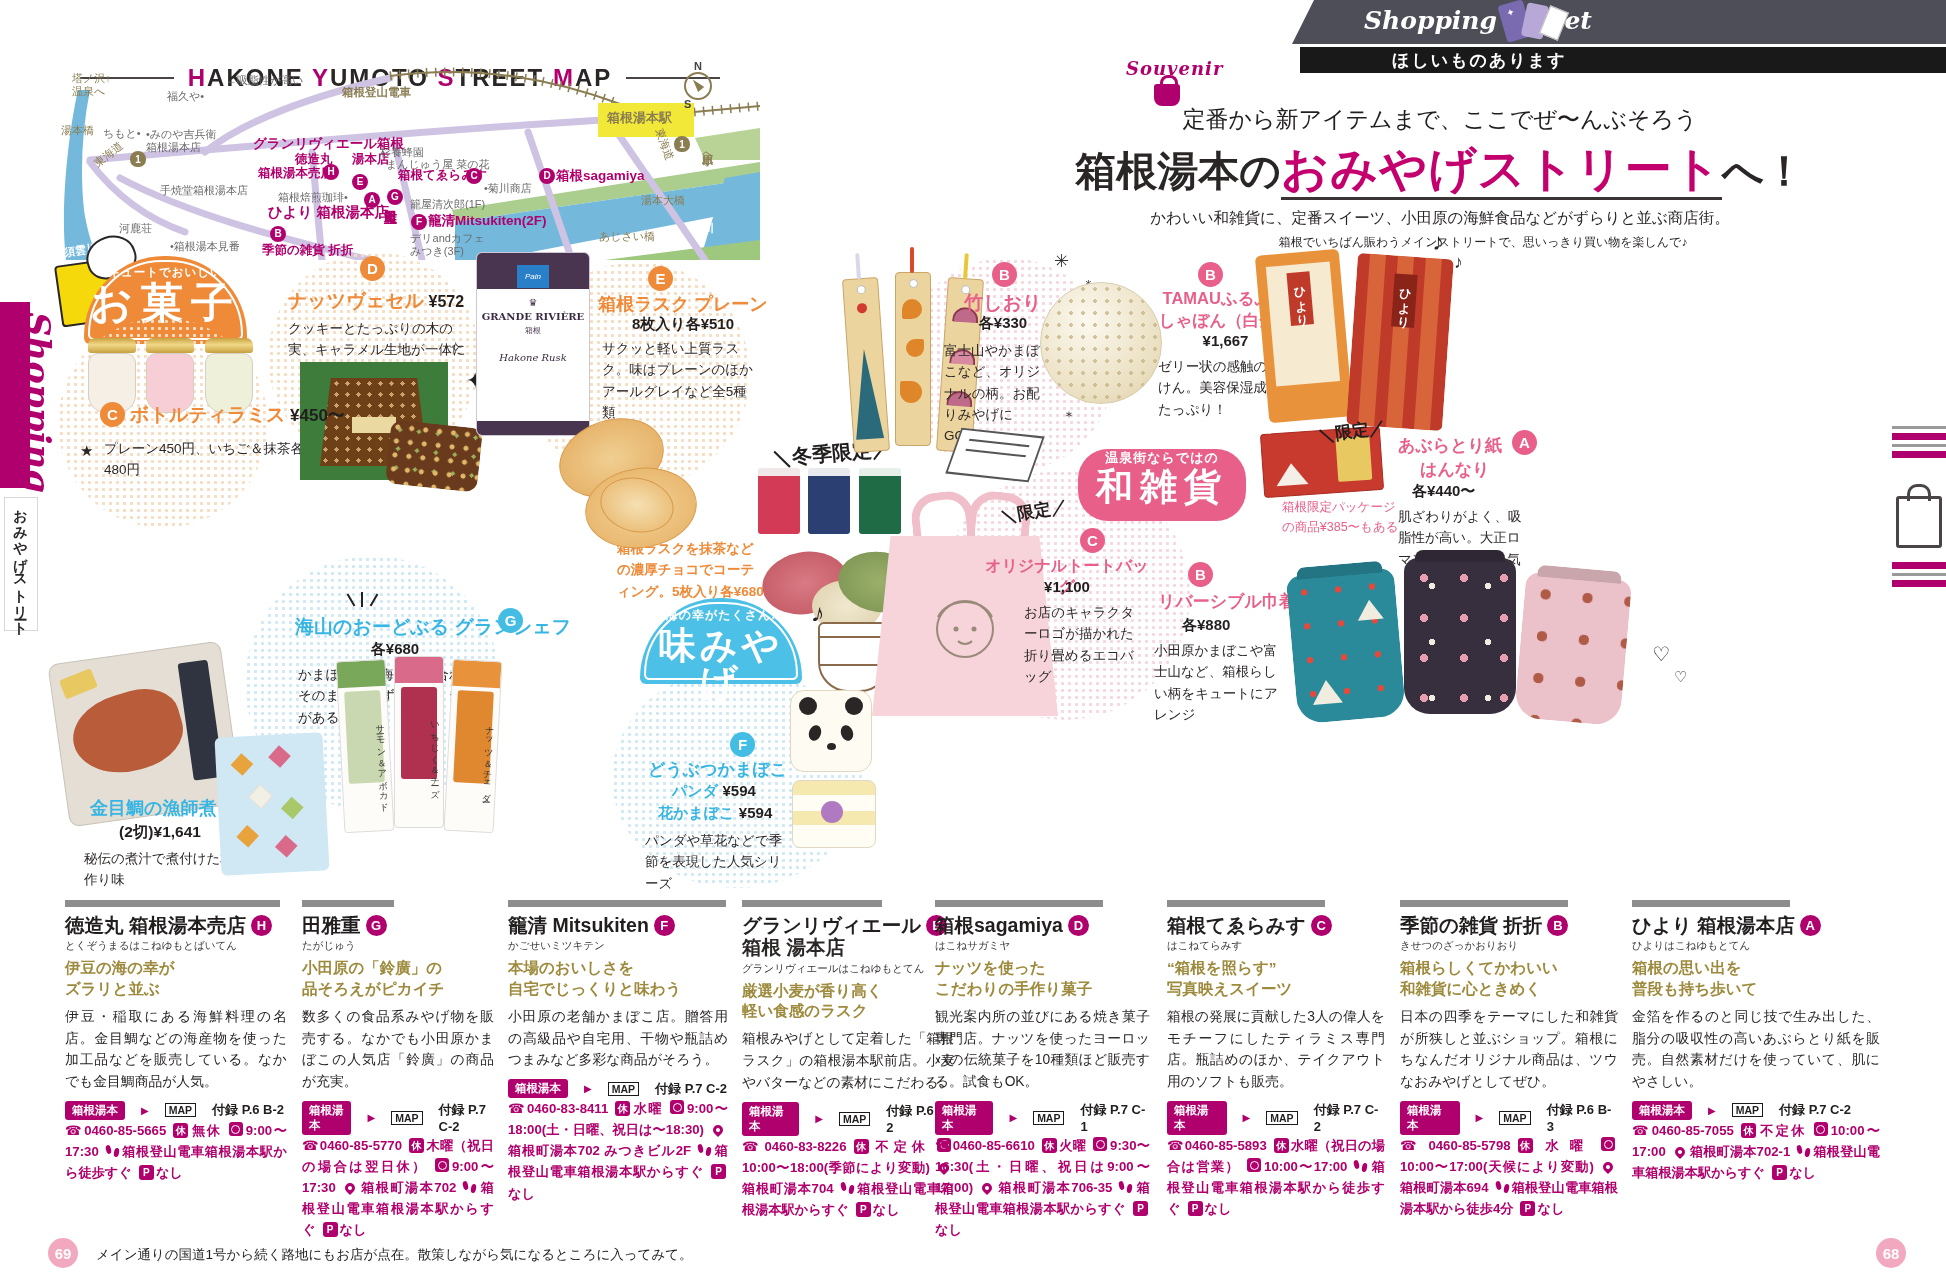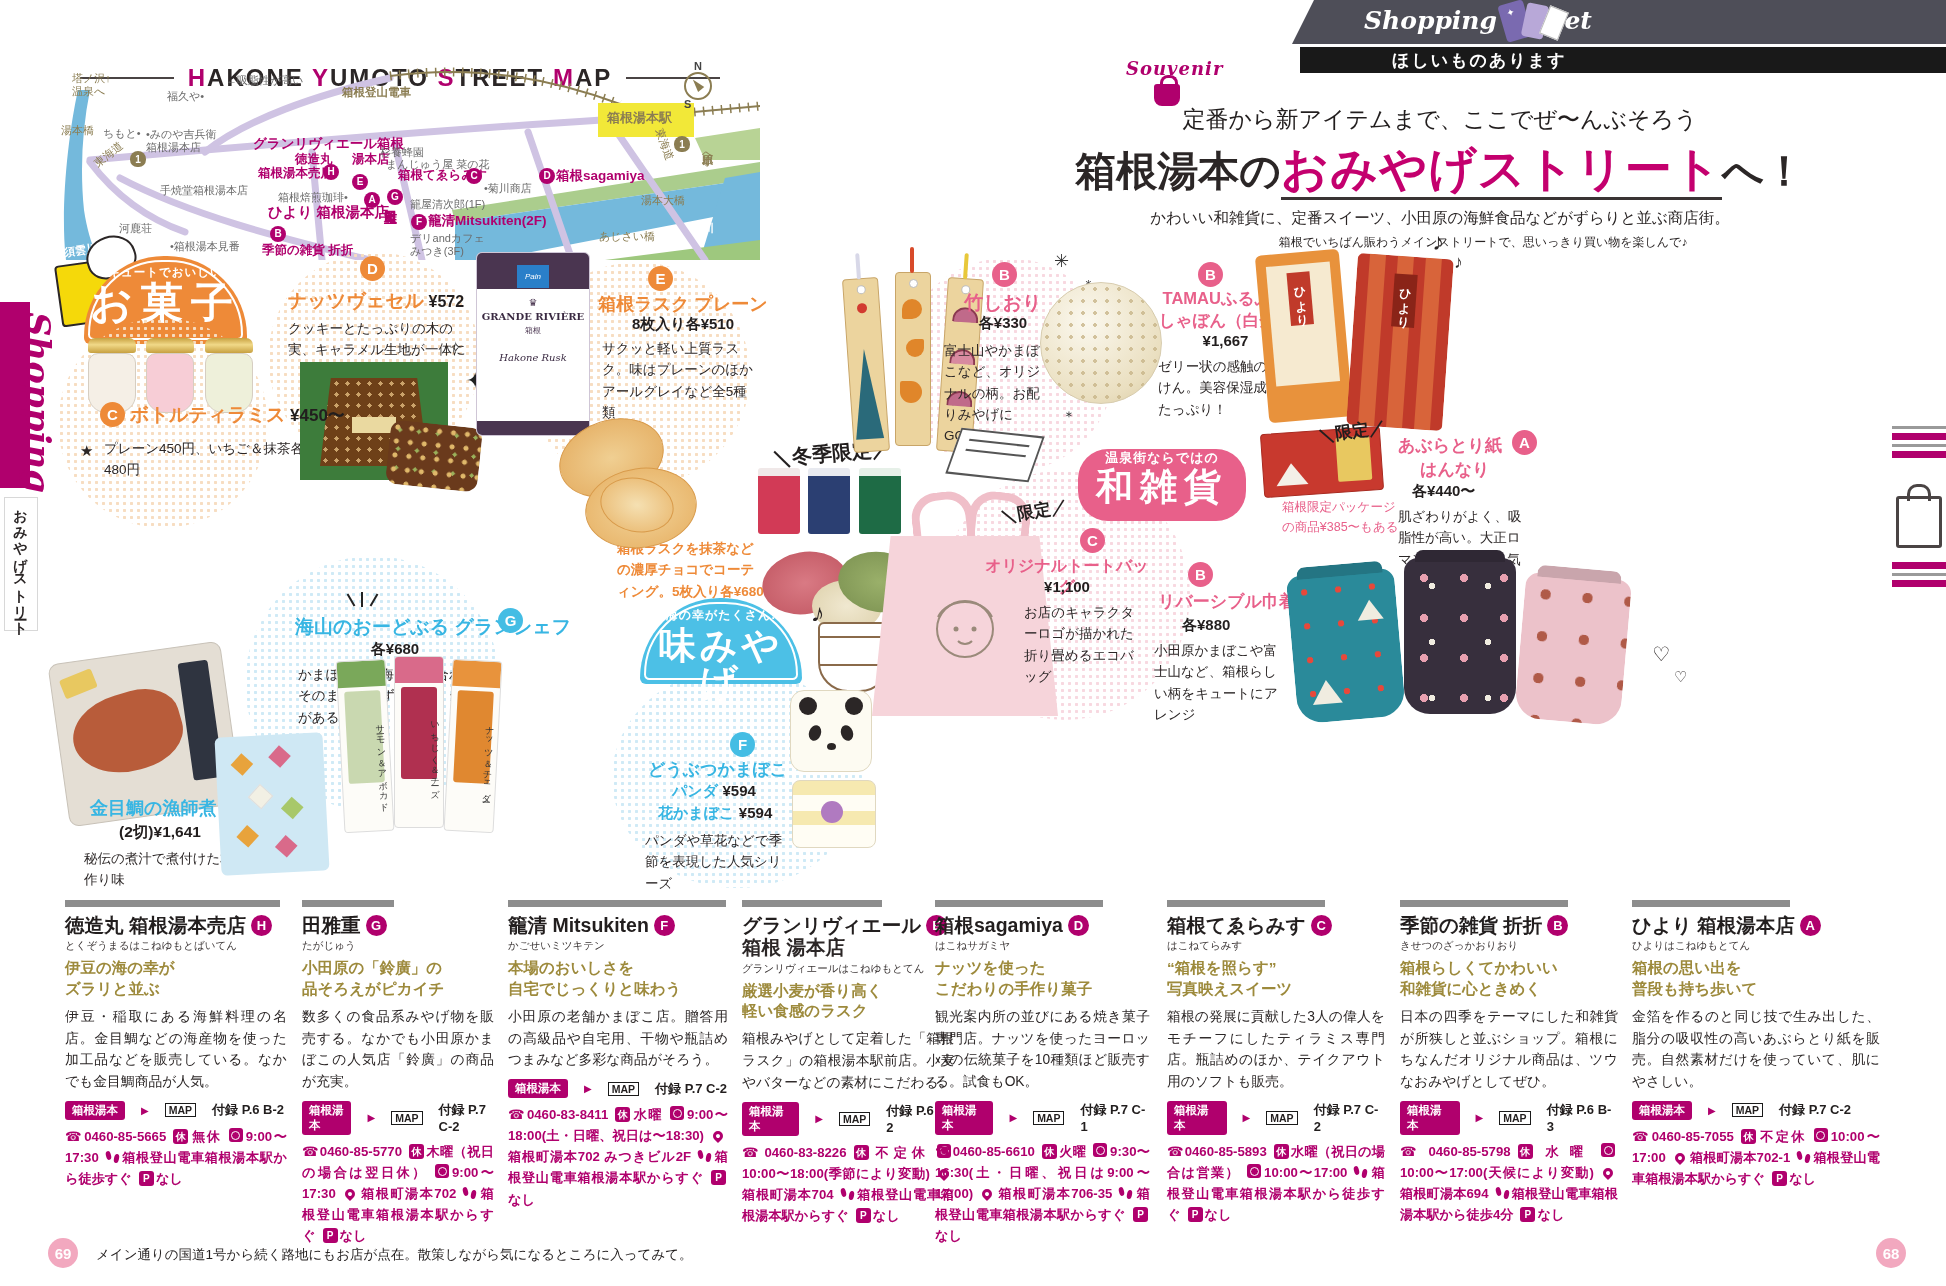--- a/index.html
+++ b/index.html
@@ -33,21 +33,21 @@
   .shop .bar{height:7px;background:#8d8d8d;margin-bottom:8px}
   .shop h3{margin:0;font-size:19.5px;color:#221e1e;display:flex;align-items:center;gap:5px;font-weight:bold;line-height:1.1}
   .shop .nm2{font-size:19.5px;font-weight:bold;line-height:1.15}
   .shop .kana{font-size:10.5px;margin:3px 0 5px;color:#3a3434}
   .shop .sub{font-size:15.5px;line-height:1.3;color:#9d8a3c;font-weight:bold}
   .shop .body{font-size:13.8px;line-height:1.58;text-align:justify;margin:7px 0 8px}
   .maprow{display:flex;align-items:center;gap:16px;font-size:13px;font-weight:bold;color:#221e1e}
   .area{background:#b0006d;color:#fff;font-size:11.5px;font-weight:bold;padding:2px 7px;border-radius:3px}
   .tri{color:#b0006d;font-size:10px}
   .mapbox{border:1.6px solid #1a1a1a;font-size:10.5px;font-weight:bold;padding:0 3px}
-  .info{color:#b0006d;font-size:13.2px;line-height:1.6;font-weight:bold;margin-top:6px;text-align:justify}
+  .info{color:#b0006d;font-size:13.2px;line-height:1.6;font-weight:bold;text-align:justify}
   .seg{margin-right:7px}
   .ib{display:inline-block;background:#b0006d;color:#fff;font-size:10px;font-weight:bold;width:15px;height:15px;
       line-height:15px;text-align:center;border-radius:3px;margin-right:2px;vertical-align:1px}
   .ph{font-weight:normal;margin-right:1px}
   .iclock{display:inline-block;width:14px;height:14px;background:#b0006d;border-radius:3px;position:relative;margin-right:3px;vertical-align:-1px}
   .iclock::after{content:"";position:absolute;left:2.6px;top:2.6px;width:7px;height:7px;border:1.4px solid #fff;border-radius:50%}
   .ipin{display:inline-block;width:10px;height:10px;background:#b0006d;border-radius:50% 50% 50% 0;transform:rotate(-45deg);
         margin:0 5px 0 2px;vertical-align:-1px;position:relative}
   .ipin::after{content:"";position:absolute;left:3px;top:3px;width:4px;height:4px;background:#fff;border-radius:50%}
   .ifeet{display:inline-block;width:13px;height:13px;position:relative;margin-right:3px;vertical-align:-2px}

